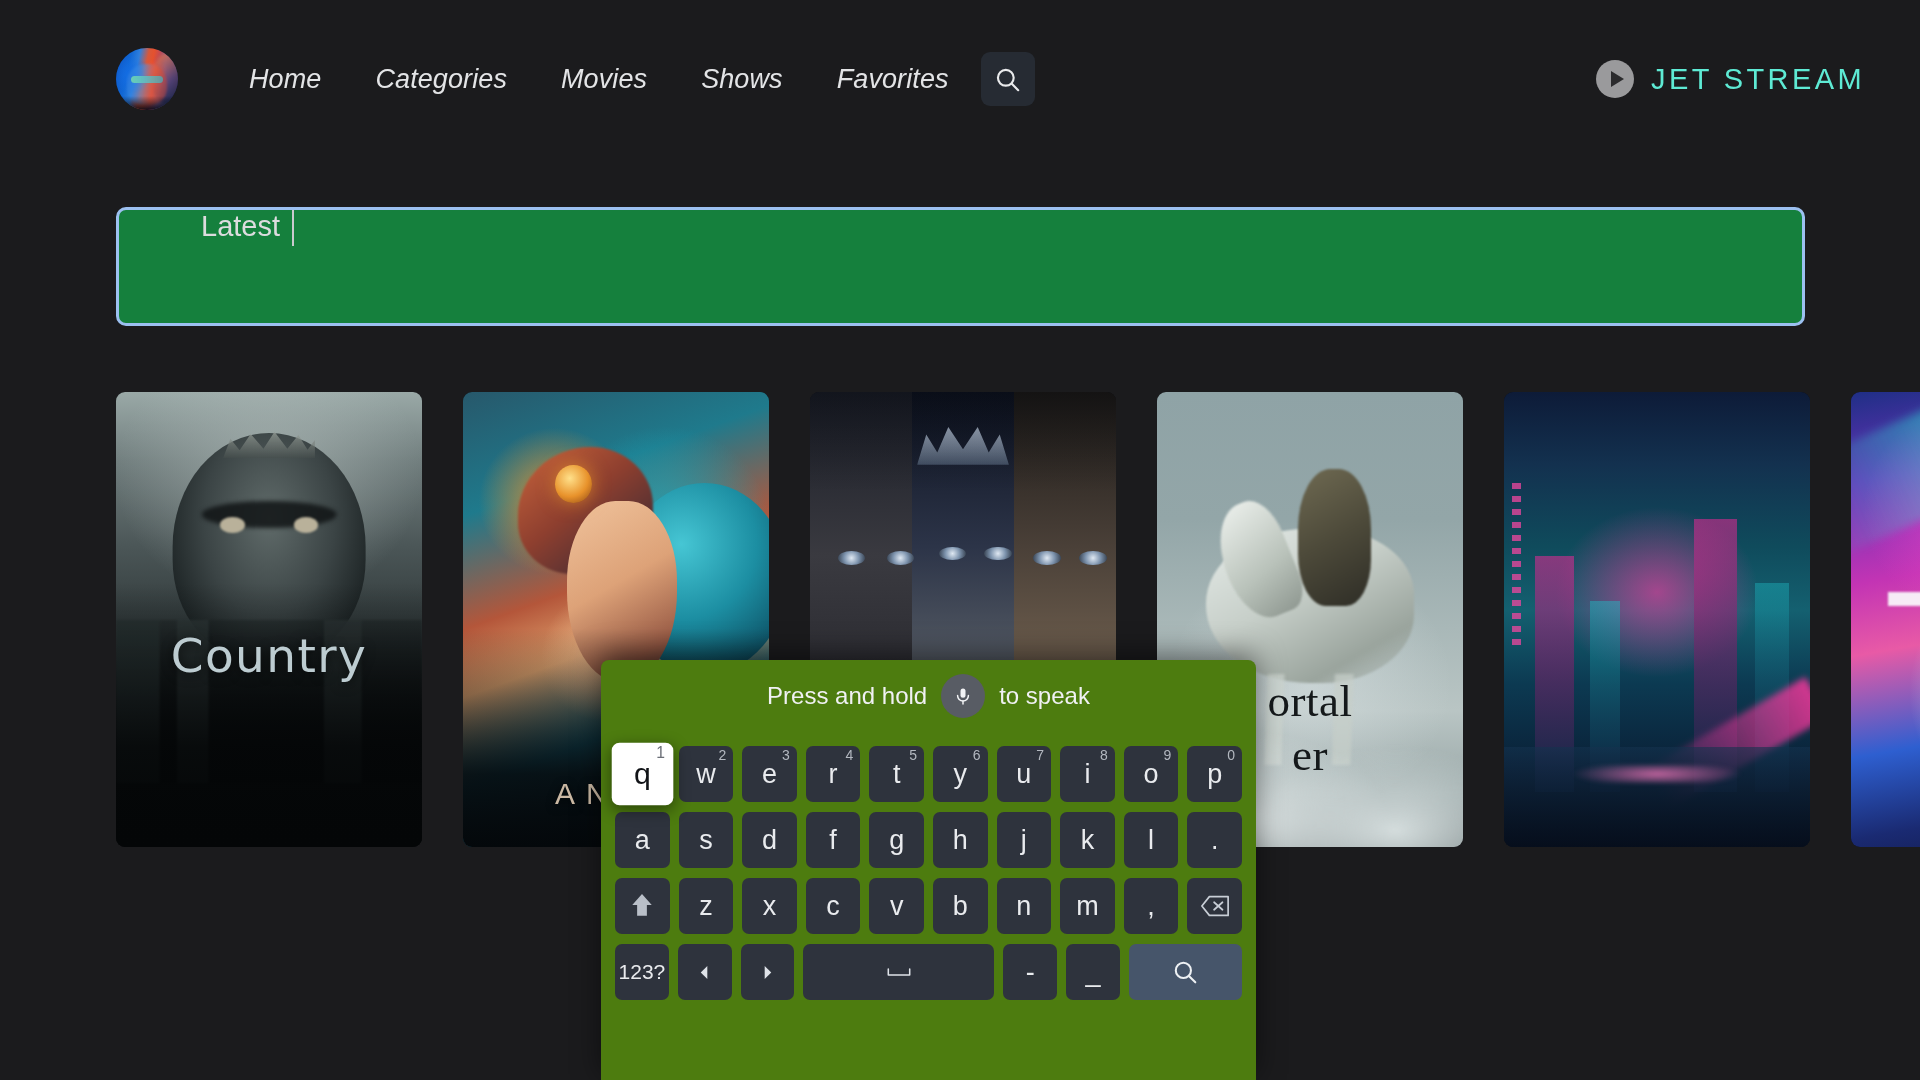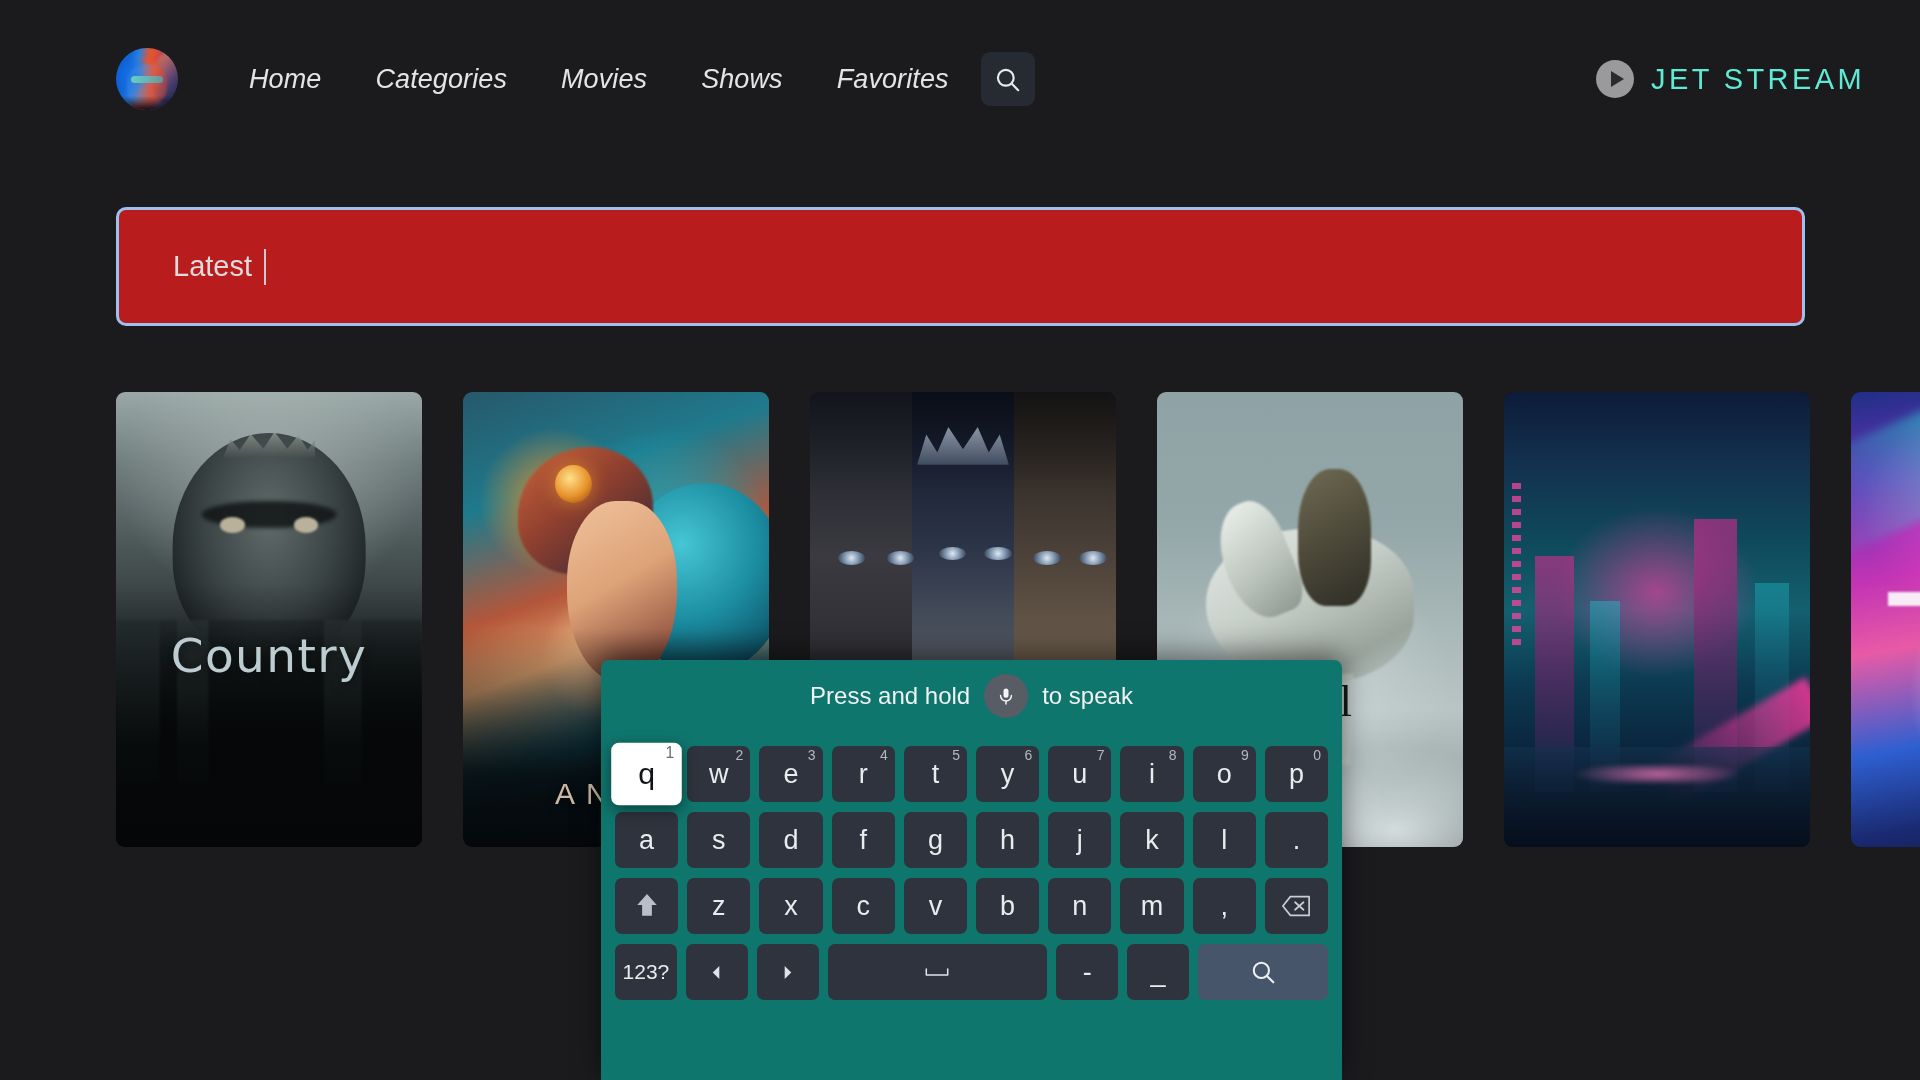--- a/index.html
+++ b/index.html
@@ -141,24 +141,23 @@
 
   
   .search-field {
     position: absolute;
     left: 116px;
     top: 207px;
     width: 1689px;
     height: 119px;
     border: 3px solid #9cc0f0;
     border-radius: 10px;
-    background: #b91c1c;
-    display: flex;
-    align-items: center;
-    padding-left: 54px;
+    background: #15803d;
+    display: flex;
+    padding-left: 82px;
   }
   .search-text {
     font-size: 29px;
     color: #dcdcde;
   }
   .caret {
     display: inline-block;
     width: 2px;
     height: 36px;
     background: #c9cace;
@@ -491,23 +490,23 @@
     font-weight: 700;
     text-align: left;
     padding-left: 12px;
   }
 
   
   .keyboard {
     position: absolute;
     left: 601px;
     top: 660px;
-    width: 741px;
+    width: 655px;
     height: 420px;
-    background: #0f766e;
+    background: #4d7c0f;
     border-radius: 8px 8px 0 0;
     overflow: hidden;
     box-shadow: 0 -6px 28px rgba(0,0,0,.5);
   }
   .kb-speak {
     height: 72px;
     display: flex;
     align-items: center;
     justify-content: center;
     gap: 14px;

